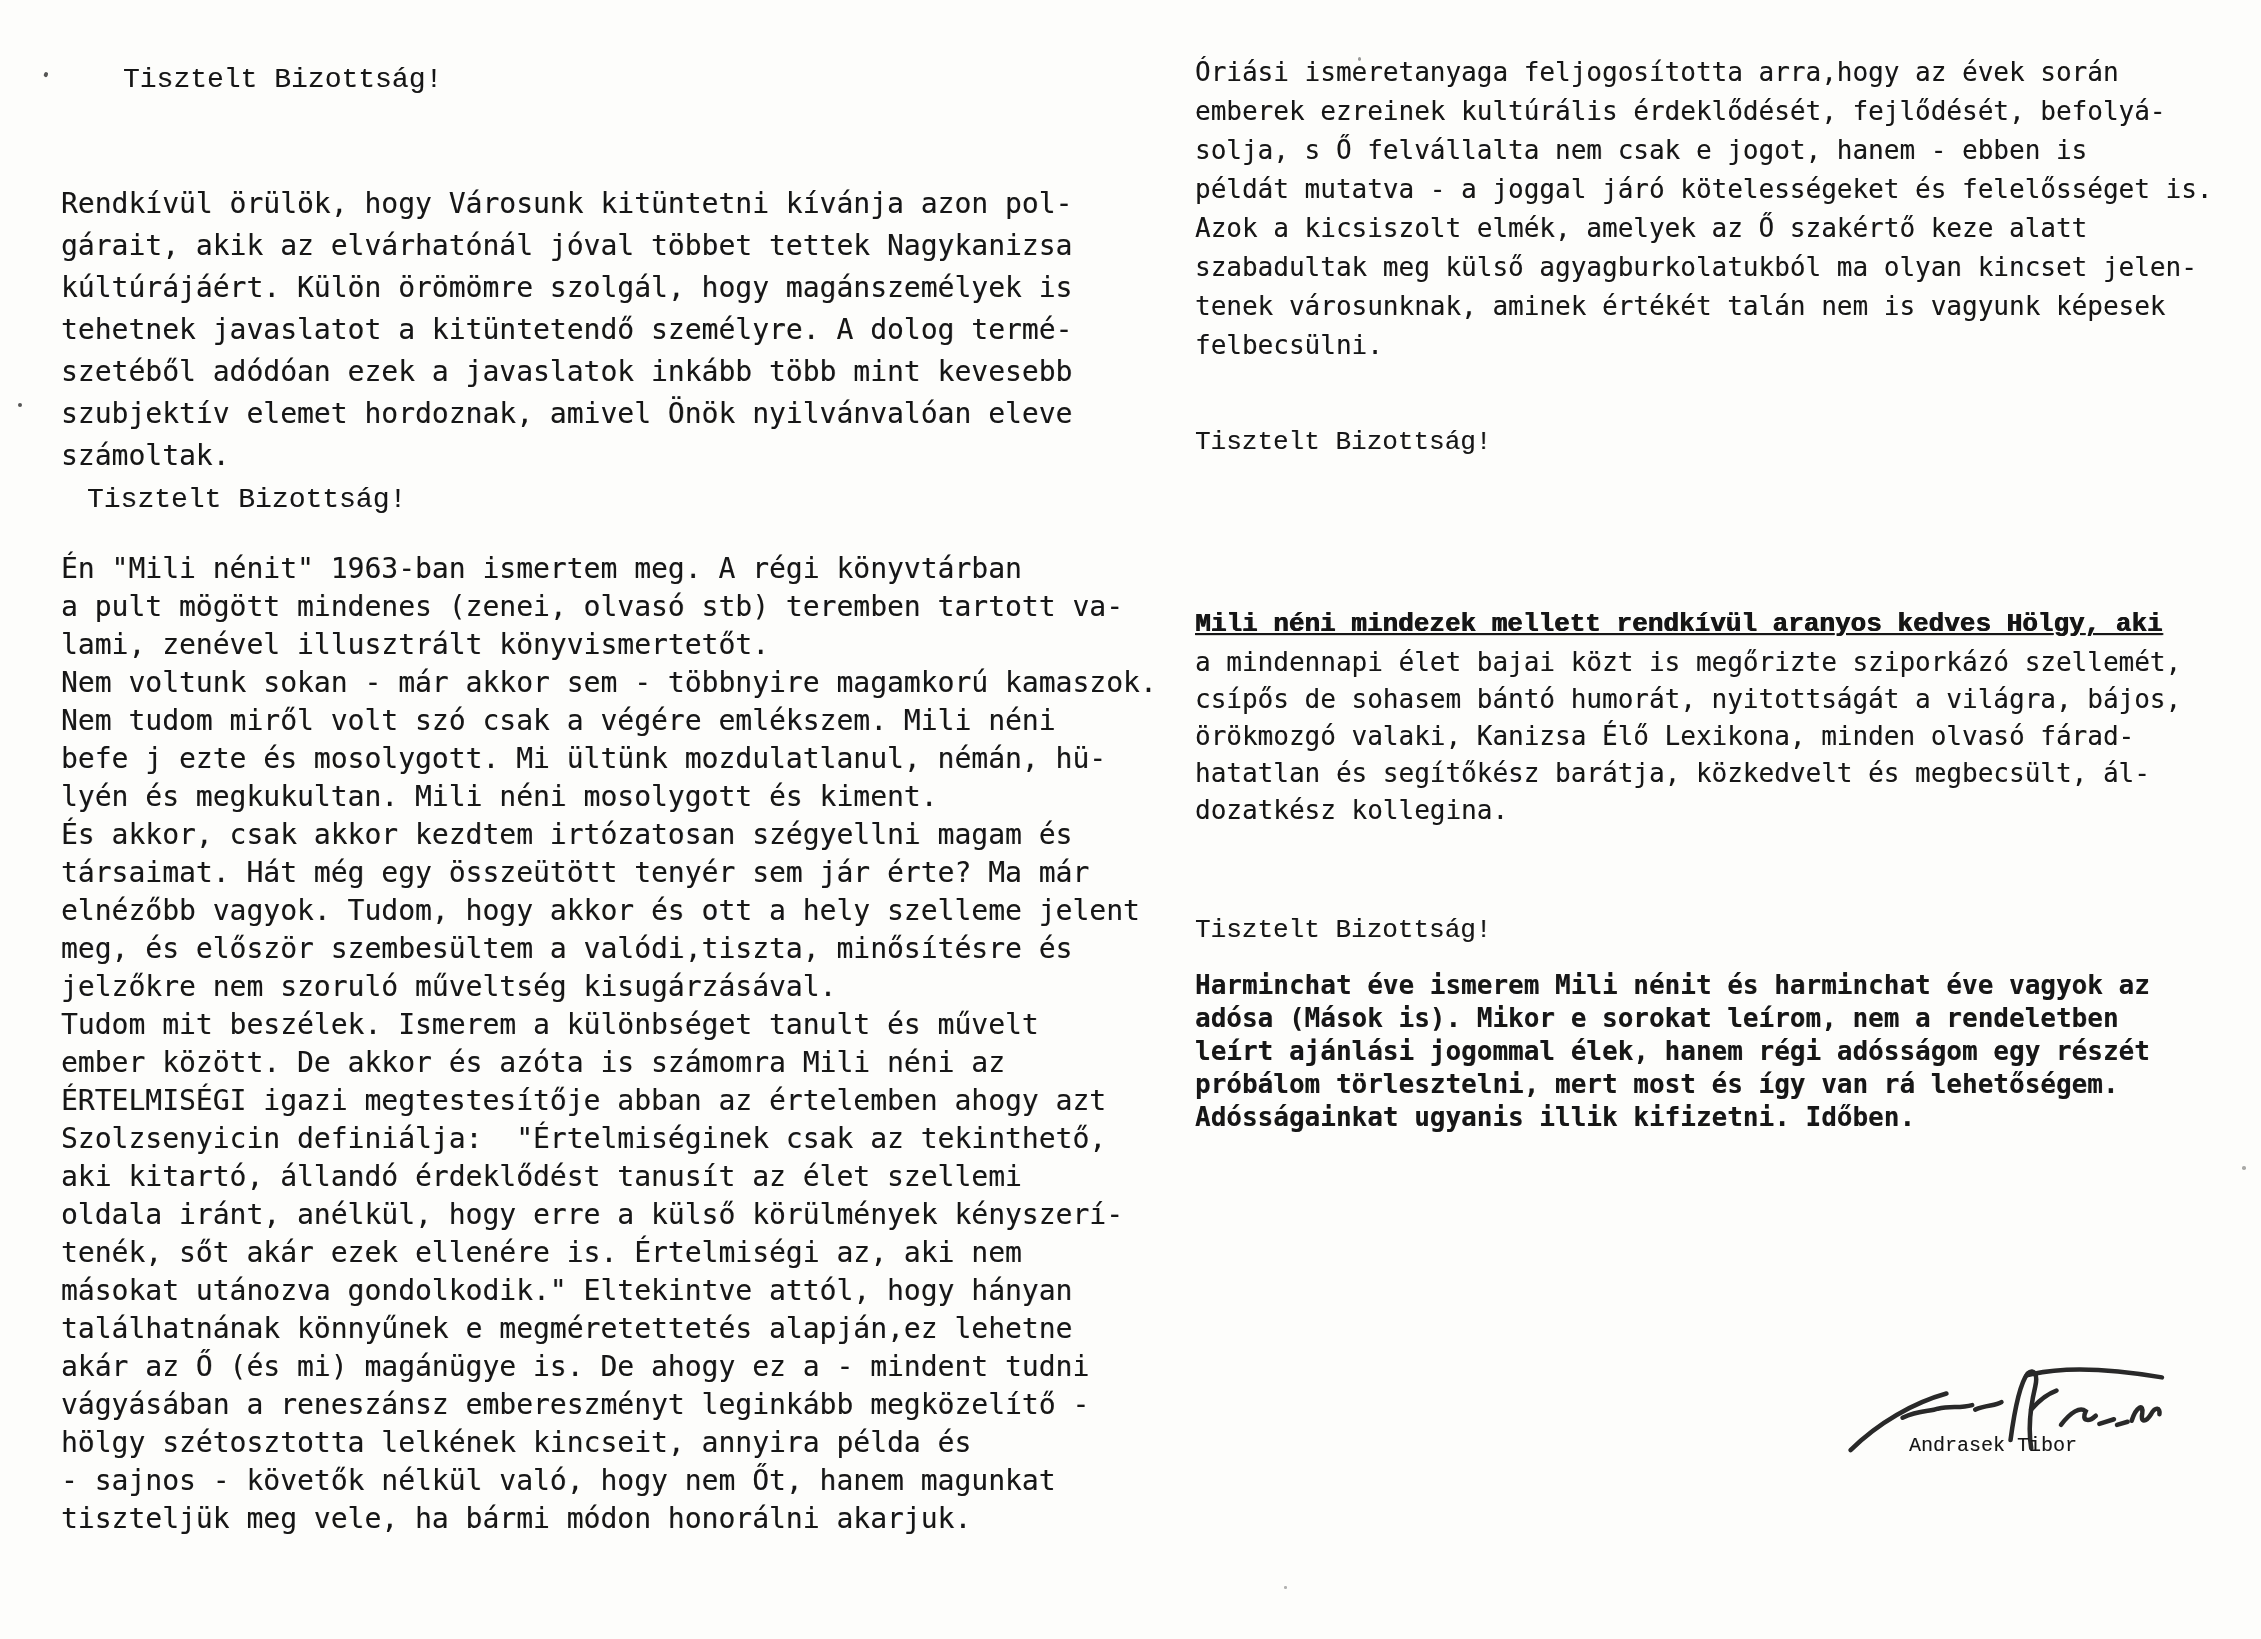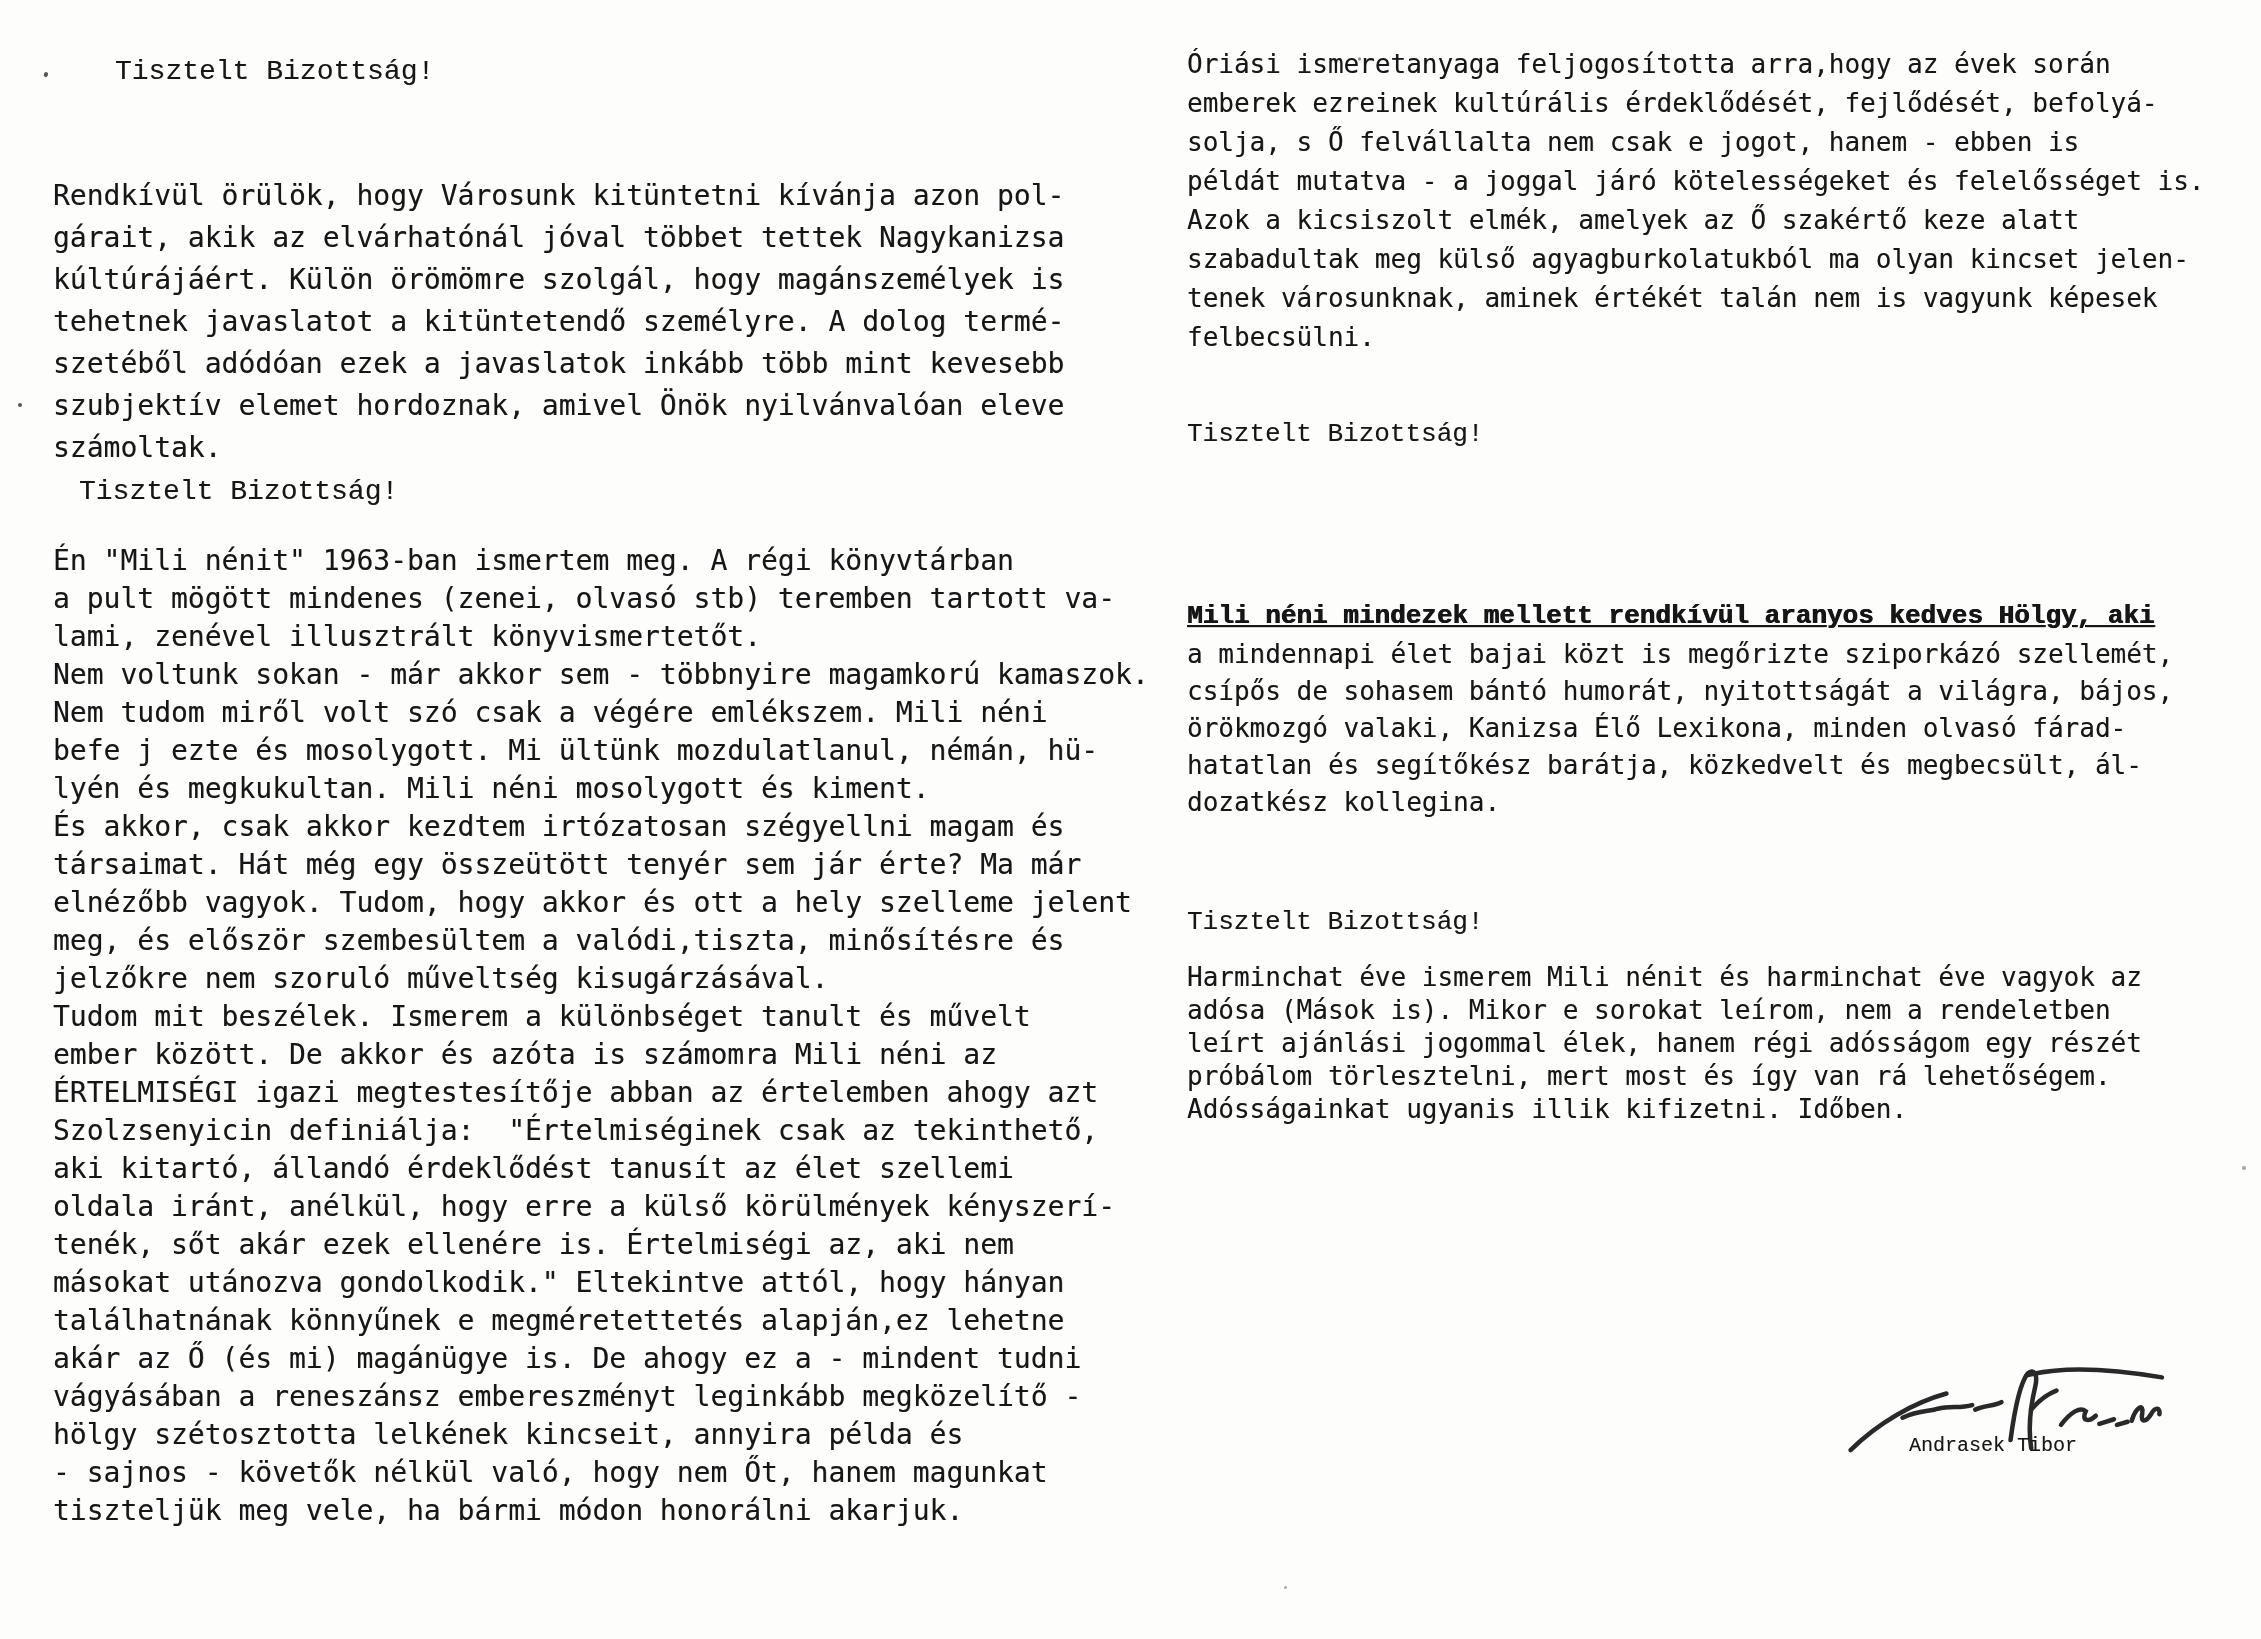--- a/index.html
+++ b/index.html
@@ -11,39 +11,39 @@
     position: relative;
     width: 2261px;
     height: 1640px;
     background: #fdfdfb;
     overflow: hidden;
     font-family: "Liberation Mono", "DejaVu Sans Mono", monospace;
     color: #161616;
   }
   .txt {
     position: absolute;
-    margin: 0;
+    margin: 8px;
     white-space: pre;
     text-shadow: 0.3px 0.4px 0.5px rgba(25,25,25,0.38);
   }
   
   .l-head1 { left: 115px; top: 51px;  font-size: 28px; line-height: 42px; }
   .l-para1 { left: 53px; top: 175px;  font-size: 28px; line-height: 42px; }
   .l-head2 { left: 79px; top: 471px;  font-size: 28px; line-height: 42px; }
   .l-para2 { left: 53px; top: 542px; font-size: 28px; line-height: 38px; }
   
   .r-para1 { left: 1187px; top: 45px;  font-size: 26px; line-height: 39px; }
   .r-head1 { left: 1187px; top: 415px;  font-size: 26px; line-height: 39px; }
   .r-para2a{ left: 1187px; top: 486px;  font-size: 26px; line-height: 37px; }
   .r-bold  { left: 1187px; top: 598px; font-size: 26px; line-height: 37px;
              font-weight: bold;
              text-shadow: 0.8px 0 0 #161616, 0.3px 0.4px 0.5px rgba(25,25,25,0.45); text-decoration: underline; }
   .r-para2b{ left: 1187px; top: 636px; font-size: 26px; line-height: 37px; }
   .r-head2 { left: 1187px; top: 903px; font-size: 26px; line-height: 39px; }
-  .r-para3 { left: 1187px; top: 961px; font-size: 26px; line-height: 33px; }
+  .r-para3 { left: 1187px; top: 961px; font-size: 26px; line-height: 33px; font-weight: bold; }
   
   .sig-scribble {
     position: absolute;
     left: 1843px;
     top: 1363px;
     width: 328px;
     height: 109px;
   }
   .sig-name {
     position: absolute;

